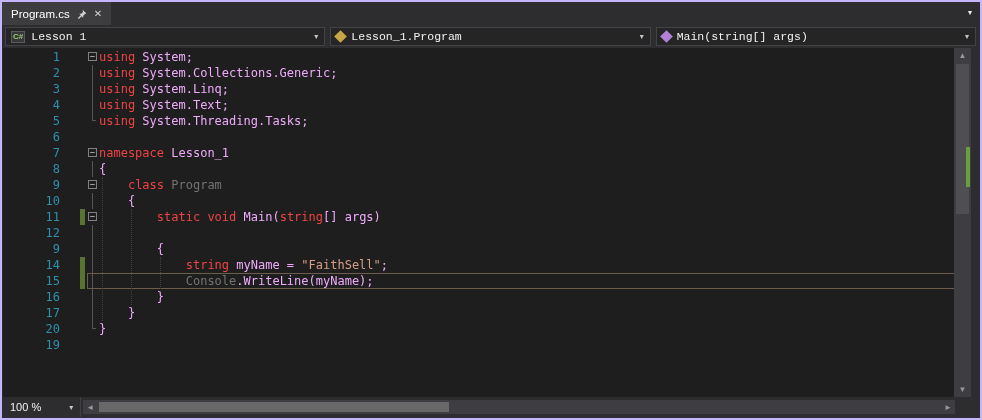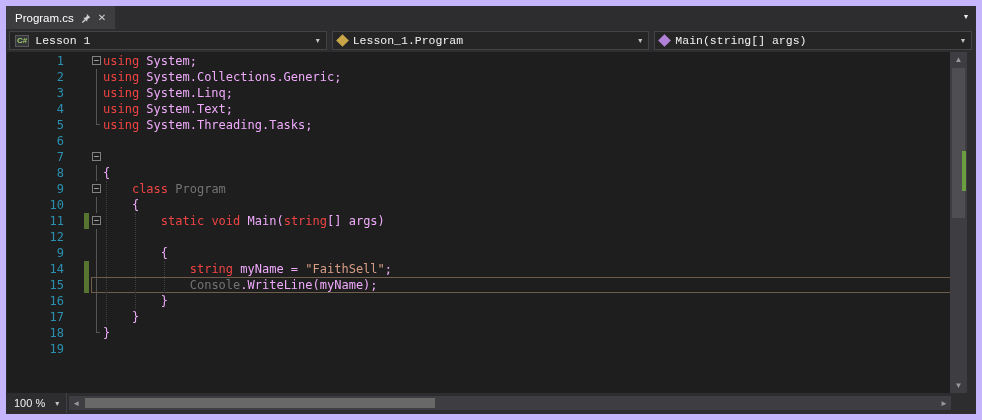--- a/index.html
+++ b/index.html
@@ -1,19 +1,19 @@
 <!DOCTYPE html>
 <html><head>
 <meta charset="utf-8">
 <style>
   * { margin:0; padding:0; box-sizing:border-box; }
   html,body { width:982px; height:420px; overflow:hidden; background:#2d2d30;
               font-family:"Liberation Sans", sans-serif; }
   .window { position:relative; width:982px; height:420px; background:#2d2d30;
-            border:6px solid #c4b5fd; }
+            border:2px solid #c4b5fd; }
 
   
   .tab-bar { position:absolute; top:0; left:0; right:0; height:23px; display:flex; }
   .tab { display:flex; align-items:center; gap:7px; padding:0 9px;
          background:#3d3d40; color:#ffffff; font-size:11.5px; }
   .tab-pin svg { display:block; }
   .tab-close { color:#d0d0d0; font-size:10px; line-height:10px; }
   .tab-overflow { position:absolute; right:8px; top:6px; color:#f1f1f1; font-size:8px; }
 
   
@@ -61,21 +61,21 @@
             color:#999999; font-size:8px; }
   .sb-btn.bottom { position:absolute; bottom:0; left:0; right:0; }
   .sb-thumb { position:absolute; left:2px; right:2px; top:16px; height:150px;
               background:#4f4f53; }
   .sb-mark { position:absolute; right:1px; width:4px; top:99px; height:40px;
              background:#6a9e3f; }
 
   
   .statusbar { position:absolute; left:1px; right:1px; bottom:1px; height:20px;
                background:#2d2d30; display:flex; align-items:center; }
-  .zoom { display:flex; align-items:center; gap:10px; color:#f1f1f1; font-size:11px;
+  .zoom { display:flex; align-items:center; gap:28px; color:#f1f1f1; font-size:11px;
           padding:0 7px; border-right:1px solid #3f3f46; height:100%; flex:none; }
   .zoom .chevron { color:#c5c5c5; font-size:8px; }
   .hscroll { flex:1; height:14px; margin:0 24px 0 2px; background:#3e3e42;
              position:relative; }
   .hs-btn { position:absolute; top:0; bottom:0; width:14px; display:flex;
             align-items:center; justify-content:center; color:#999; font-size:8px; }
   .hs-btn.left { left:0; } .hs-btn.right { right:0; }
   .hs-thumb { position:absolute; top:2px; bottom:2px; left:16px; width:350px;
               background:#686868; }
 </style>
@@ -116,32 +116,32 @@
   </div>
 
   <div class="editor">
     <div class="code-lines">
         <div class="code-row"><div class="ln-num">1</div><div class="ln-chg"></div><div class="ln-fold"><span class="fold-box">−</span></div><div class="ln-code"><span class="tk-kw">using</span><span class="tk-pl"> System;</span></div></div>
         <div class="code-row"><div class="ln-num">2</div><div class="ln-chg"></div><div class="ln-fold"><span class="fold-line"></span></div><div class="ln-code"><span class="tk-kw">using</span><span class="tk-pl"> System.Collections.Generic;</span></div></div>
         <div class="code-row"><div class="ln-num">3</div><div class="ln-chg"></div><div class="ln-fold"><span class="fold-line"></span></div><div class="ln-code"><span class="tk-kw">using</span><span class="tk-pl"> System.Linq;</span></div></div>
         <div class="code-row"><div class="ln-num">4</div><div class="ln-chg"></div><div class="ln-fold"><span class="fold-line"></span></div><div class="ln-code"><span class="tk-kw">using</span><span class="tk-pl"> System.Text;</span></div></div>
         <div class="code-row"><div class="ln-num">5</div><div class="ln-chg"></div><div class="ln-fold"><span class="fold-end"></span></div><div class="ln-code"><span class="tk-kw">using</span><span class="tk-pl"> System.Threading.Tasks;</span></div></div>
         <div class="code-row"><div class="ln-num">6</div><div class="ln-chg"></div><div class="ln-fold"></div><div class="ln-code"></div></div>
-        <div class="code-row"><div class="ln-num">7</div><div class="ln-chg"></div><div class="ln-fold"><span class="fold-box">−</span></div></div>
+        <div class="code-row"><div class="ln-num">7</div><div class="ln-chg"></div><div class="ln-fold"><span class="fold-box">−</span></div><div class="ln-code"><span class="tk-kw">namespace</span><span class="tk-pl"> Lesson_1</span></div></div>
         <div class="code-row"><div class="ln-num">8</div><div class="ln-chg"></div><div class="ln-fold"><span class="fold-line"></span></div><div class="ln-code"><span class="tk-pl">{</span></div></div>
         <div class="code-row"><div class="ln-num">9</div><div class="ln-chg"></div><div class="ln-fold"><span class="fold-box">−</span></div><div class="ln-code"><span class="tk-pl">    </span><span class="tk-kw">class</span><span class="tk-pl"> </span><span class="tk-ty">Program</span></div></div>
         <div class="code-row"><div class="ln-num">10</div><div class="ln-chg"></div><div class="ln-fold"><span class="fold-line"></span></div><div class="ln-code"><span class="tk-pl">    {</span></div></div>
         <div class="code-row"><div class="ln-num">11</div><div class="ln-chg changed"></div><div class="ln-fold"><span class="fold-box">−</span></div><div class="ln-code"><span class="tk-pl">        </span><span class="tk-kw">static</span><span class="tk-pl"> </span><span class="tk-kw">void</span><span class="tk-pl"> Main(</span><span class="tk-kw">string</span><span class="tk-pl">[] args)</span></div></div>
         <div class="code-row"><div class="ln-num">12</div><div class="ln-chg"></div><div class="ln-fold"><span class="fold-line"></span></div><div class="ln-code"></div></div>
         <div class="code-row"><div class="ln-num">9</div><div class="ln-chg"></div><div class="ln-fold"><span class="fold-line"></span></div><div class="ln-code"><span class="tk-pl">        {</span></div></div>
         <div class="code-row"><div class="ln-num">14</div><div class="ln-chg changed"></div><div class="ln-fold"><span class="fold-line"></span></div><div class="ln-code"><span class="tk-pl">            </span><span class="tk-kw">string</span><span class="tk-pl"> myName = </span><span class="tk-st">"FaithSell"</span><span class="tk-pl">;</span></div></div>
         <div class="code-row current"><div class="ln-num">15</div><div class="ln-chg changed"></div><div class="ln-fold"><span class="fold-line"></span></div><div class="ln-code"><span class="tk-pl">            </span><span class="tk-ty">Console</span><span class="tk-pl">.WriteLine(myName);</span></div></div>
         <div class="code-row"><div class="ln-num">16</div><div class="ln-chg"></div><div class="ln-fold"><span class="fold-line"></span></div><div class="ln-code"><span class="tk-pl">        }</span></div></div>
         <div class="code-row"><div class="ln-num">17</div><div class="ln-chg"></div><div class="ln-fold"><span class="fold-line"></span></div><div class="ln-code"><span class="tk-pl">    }</span></div></div>
-        <div class="code-row"><div class="ln-num">18</div><div class="ln-chg"></div><div class="ln-fold"><span class="fold-end"></span></div><div class="ln-code"><span class="tk-pl">}</span></div></div>
+        <div class="code-row"><div class="ln-num">20</div><div class="ln-chg"></div><div class="ln-fold"><span class="fold-end"></span></div><div class="ln-code"><span class="tk-pl">}</span></div></div>
         <div class="code-row"><div class="ln-num">19</div><div class="ln-chg"></div><div class="ln-fold"></div><div class="ln-code"></div></div>
       </div>
     <div class="guide" style="left:99px;  top:129px; height:144px;"></div>
     <div class="guide" style="left:128px; top:161px; height:96px;"></div>
     <div class="guide" style="left:157px; top:209px; height:32px;"></div>
   </div>
 
   <div class="vscroll">
     <div class="sb-btn">▲</div>
     <div class="sb-thumb"></div>

